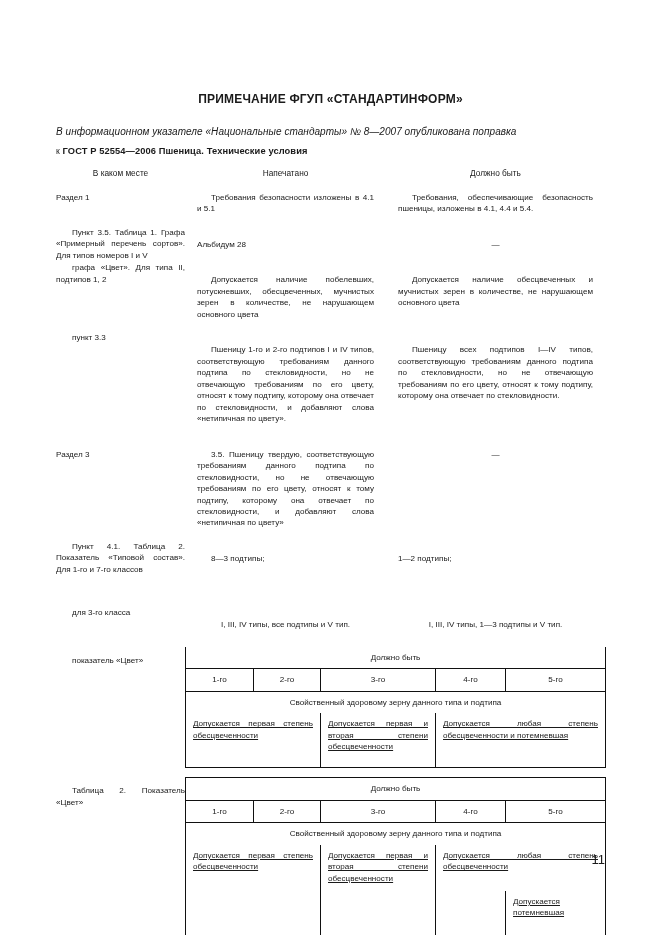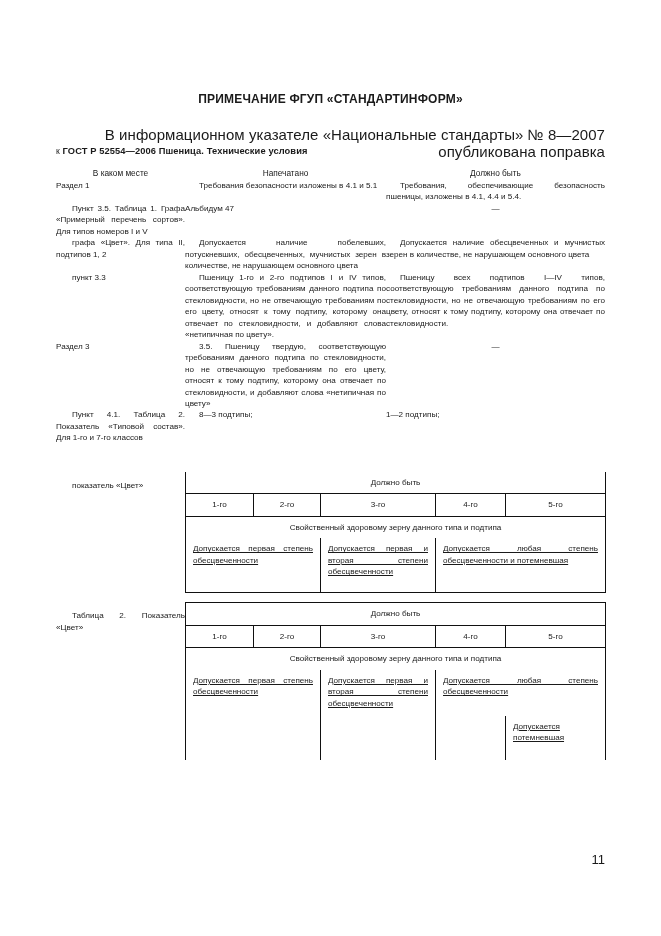--- a/index.html
+++ b/index.html
@@ -30,23 +30,24 @@
     width: 549px;
     text-align: center;
     font-size: 12px;
     font-weight: bold;
     letter-spacing: 0.2px;
   }
   .doc-subtitle {
     position: absolute;
     left: 56px; top: 126px;
     width: 549px;
-    text-align: right;
-    font-size: 15px;
+    text-align: left;
+    font-size: 10px;
     letter-spacing: 0.05px;
+    font-style: italic;
   }
   .doc-stdline {
     position: absolute;
     left: 56px; top: 146px;
     font-size: 9.3px;
     font-weight: bold;
     letter-spacing: 0.1px;
     white-space: nowrap;
   }
   .doc-stdline .lead {
@@ -83,39 +84,39 @@
     text-align: center;
     font-size: 8.3px;
     padding: 7px 4px 8px 4px;
     vertical-align: middle;
   }
 
   .cell {
     padding: 8px 9px 8px 9px;
   }
   .cell p {
-    margin: 0;
+    margin: 12px;
     text-align: justify;
     text-align-last: left;
     text-justify: inter-word;
     hyphens: manual;
   }
   .cell p.ind { text-indent: 14px; }
   .cell p.ctr { text-align: center; text-align-last: center; }
   .cell p.left { text-align: left; text-align-last: left; }
   .lab {
     padding: 8px 6px 8px 4px;
   }
   .lab p {
     margin: 0;
     text-align: justify;
     text-align-last: left;
   }
   .lab p.ind { text-indent: 16px; }
-  .lab p.left { text-align: left; text-align-last: left; }
+  .lab p.left { text-align: left; text-align-last: left; margin-top: 12px; }
 
   
   table.sub {
     border-collapse: collapse;
     width: 100%;
     table-layout: fixed;
     font-size: 8.1px;
     line-height: 1.42;
   }
   table.sub td {
@@ -177,21 +178,21 @@
       <td class="cell bl">
               <p class="ind">Требования, обеспечивающие безо­пасность пшеницы, изложены в 4.1, 4.4 и 5.4.</p>
             </td>
     </tr>
 
     <tr>
       <td class="lab">
               <p class="ind">Пункт 3.5. Таблица 1. Графа «Примерный пере­чень сортов». Для типов номеров I и V</p>
             </td>
       <td class="cell bl">
-              <p class="left">Альбидум 47</p>
+              <p class="left">Альбидум 28</p>
             </td>
       <td class="cell bl">
               <p class="ctr">—</p>
             </td>
     </tr>
 
     <tr>
       <td class="lab">
               <p class="ind">графа «Цвет». Для ти­па II, подтипов 1, 2</p>
             </td>
@@ -238,20 +239,31 @@
               <p class="left">1—2 подтипы;</p>
             </td>
     </tr>
 
     <tr>
       <td style="height:28px"></td>
       <td class="bl"></td>
       <td class="bl"></td>
     </tr>
 
+    <tr>
+      <td class="lab" style="padding-top:3px">
+              <p class="ind">для 3-го класса</p>
+            </td>
+      <td class="cell bl bb" style="padding-top:3px;padding-bottom:4px">
+              <p class="ctr">I, III, IV типы, все подтипы и V тип.</p>
+            </td>
+      <td class="cell bl bb" style="padding-top:3px;padding-bottom:4px">
+              <p class="ctr">I, III, IV типы, 1—3 подтипы и V тип.</p>
+            </td>
+    </tr>
 
     <tr>
       <td class="lab" style="padding-top:8px">
               <p class="ind">показатель «Цвет»</p>
             </td>
       <td colspan="2" style="padding:0">
         <table class="sub">
           <colgroup>
             <col style="width:68px">
                   <col style="width:67px">

